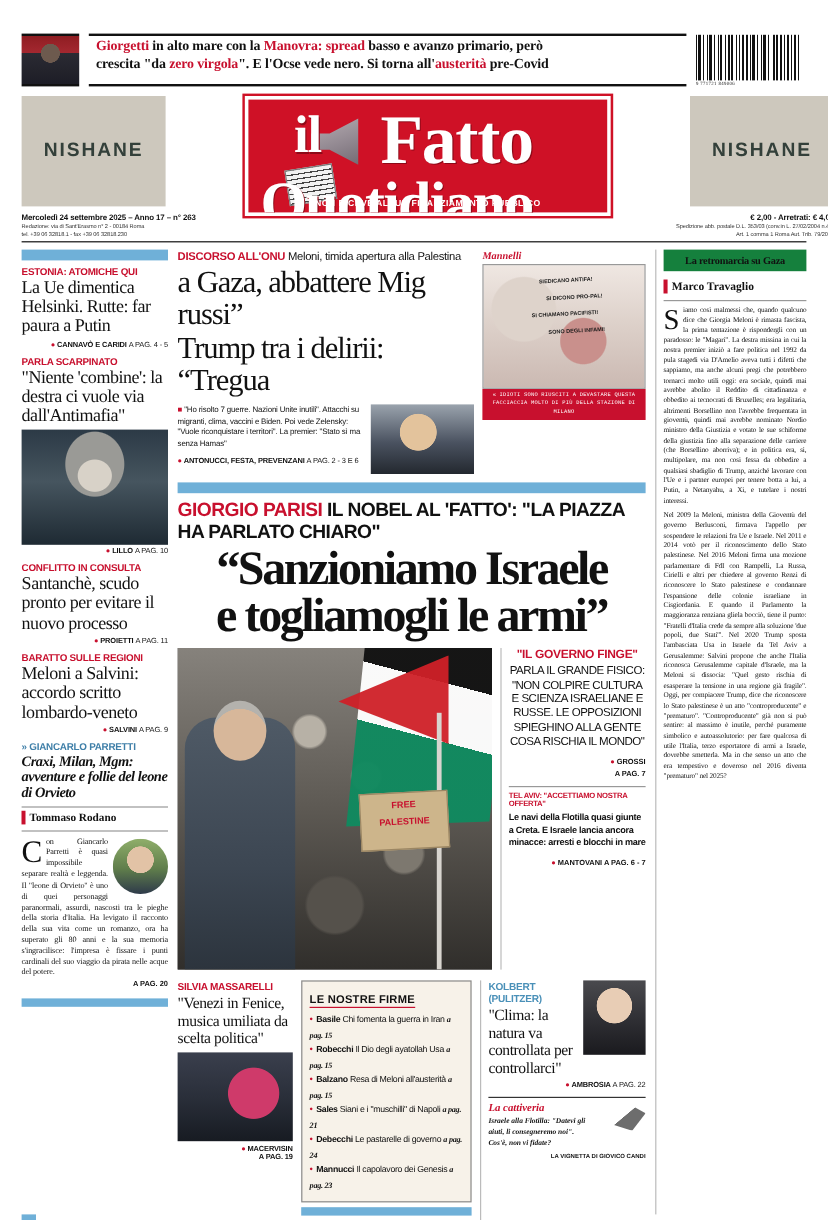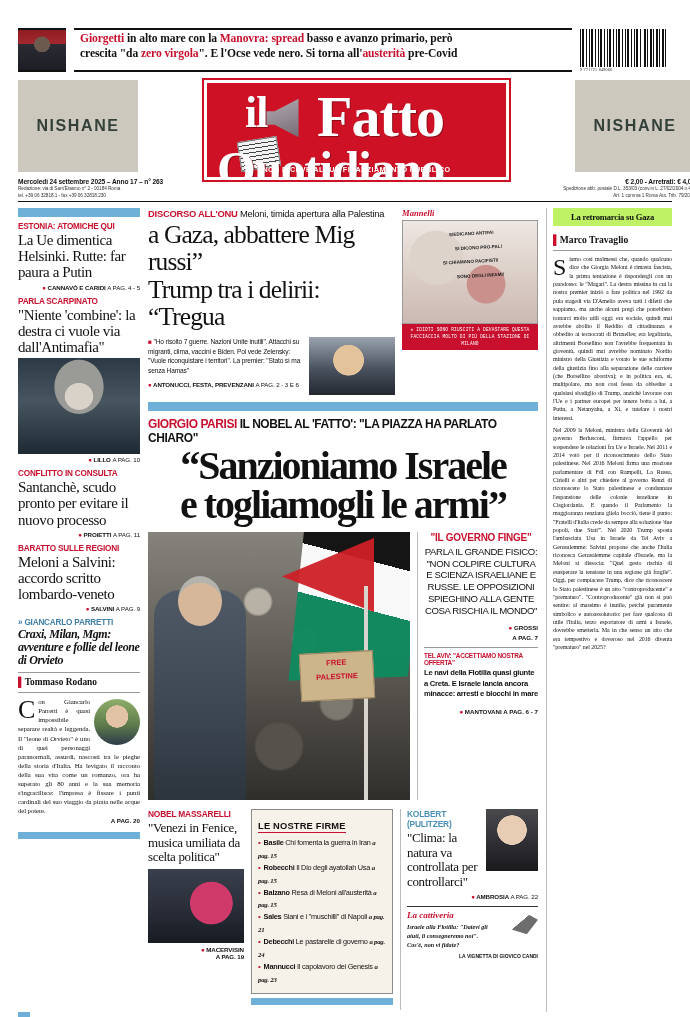--- a/index.html
+++ b/index.html
@@ -128,21 +128,21 @@
        background:
         radial-gradient(circle at 62% 62%, #c9908c 0 18%, transparent 19%),
         radial-gradient(circle at 25% 36%, #ded3cb 0 22%, transparent 23%),
         linear-gradient(180deg,#efe7e2 0%, #ded2cb 45%, #cbb9b2 100%); position:relative; }
   .ctoon .bub { position:absolute; font-family:"Liberation Sans", sans-serif; font-weight:bold;
                 font-size:4.6px; color:#1a1a1a; white-space:nowrap; transform:rotate(-3deg); }
   .ctoon .cap { background:#c8102e; color:#fff; font-family:"Liberation Mono", monospace;
                 font-size:4.5px; line-height:1.5; padding:3px 2px; text-align:center; letter-spacing:0.2px; }
 
   .midband { height:9px; background:#6fb0d8; margin:7px 0 6px 0; }
-  .pkick { font-family:"Liberation Sans", sans-serif; font-weight:bold; font-size:12px;
+  .pkick { font-family:"Liberation Sans", sans-serif; font-weight:bold; font-size:16px;
            letter-spacing:-0.45px; margin-bottom:2px; }
   .pkick .red { color:#c8102e; }
   .phead { font-family:"Liberation Serif", serif; font-weight:bold; font-size:40px;
            line-height:0.96; letter-spacing:-2.0px; text-align:center; margin:1px 0 8px 0; }
 
   .bodyrow { display:flex; gap:7px; }
   .bigphoto { width:262px; flex:0 0 262px; height:268px; position:relative; overflow:hidden;
       background: linear-gradient(180deg,#6c6a68 0%, #4a4846 55%, #2a2826 100%); }
   .bigphoto .crowd { position:absolute; inset:0;
       background:
@@ -212,21 +212,21 @@
             font-size:9px; color:#c8102e; }
   .catt-b { font-family:"Liberation Serif", serif; font-style:italic; font-weight:bold;
             font-size:6.2px; line-height:1.45; margin-top:3px; }
   .catt-by { text-align:right; font-family:"Liberation Sans", sans-serif; font-weight:bold;
              font-size:5px; margin-top:3px; }
   .birdbox { float:right; width:40px; height:26px; margin:-2px 0 0 4px;
              background: linear-gradient(140deg,#fff 0 55%, #6d6d6d 56% 100%);
              clip-path: polygon(0 40%, 48% 0, 100% 44%, 72% 100%, 26% 78%); }
 
   
-  .retro { background:#bef264; font-family:"Liberation Serif", serif; font-weight:bold;
+  .retro { background:#15803d; font-family:"Liberation Serif", serif; font-weight:bold;
            font-size:8.6px; text-align:center; padding:4px 6px; letter-spacing:-0.2px; margin-bottom:8px; }
   .rc-sig { font-family:"Liberation Serif", serif; font-weight:bold; font-size:9.6px; margin-bottom:4px; }
   .rc-sig .mark { color:#c8102e; }
   .rc-text { font-family:"Liberation Serif", serif; font-size:6.05px; line-height:1.38;
              text-align:justify; letter-spacing:-0.12px; }
   .rc-text .drop { float:left; font-size:24px; line-height:0.84; padding:2px 3px 0 0; }
   .blue-foot2 { width:12px; height:9px; background:#6fb0d8; }
 </style>
 </head>
 <body>
@@ -391,21 +391,21 @@
           <div class="rp-by"><span class="dot">●</span> <span>GROSSI</span><br><span>A PAG. 7</span></div>
           <div class="hr-thin"></div>
           <div class="rp-kick">TEL AVIV: "ACCETTIAMO NOSTRA OFFERTA"</div>
           <div class="rp-sub">Le navi della Flotilla quasi giunte a Creta. E Israele lancia ancora minacce: arresti e blocchi in mare</div>
           <div class="rp-by"><span class="dot">●</span> <span>MANTOVANI</span> <span>A PAG. 6 - 7</span></div>
         </div>
       </div>
 
       <div class="botrow">
         <div class="bcol1">
-          <div class="sm-kick">NOBEL MASSARELLI</div>
+          <div class="sm-kick">SILVIA MASSARELLI</div>
           <div class="sm-head">"Venezi in Fenice, musica umiliata da scelta politica"</div>
           <div class="sm-photo"></div>
           <div class="byline" style="margin-top:3px"><span class="dot">●</span> <span>MACERVISIN</span><br><span>A PAG. 19</span></div>
         </div>
 
         <div class="bcol2">
           <div class="firme">
             <div class="firme-t">LE NOSTRE FIRME</div>
             <ul>
               <li><b>Basile</b> <span>Chi fomenta la guerra in Iran</span> <span class="pg">a pag. 15</span></li>

